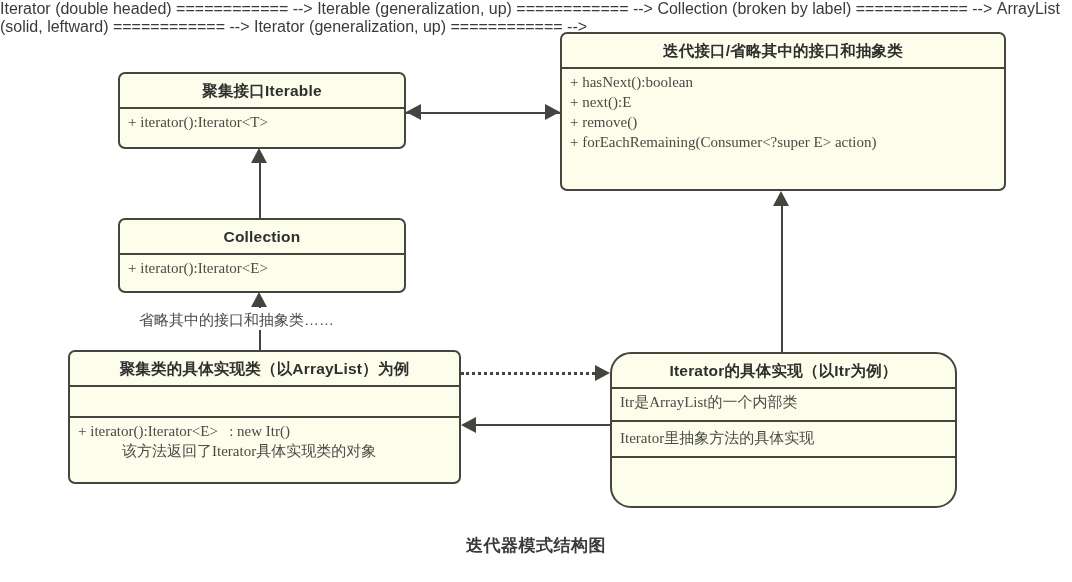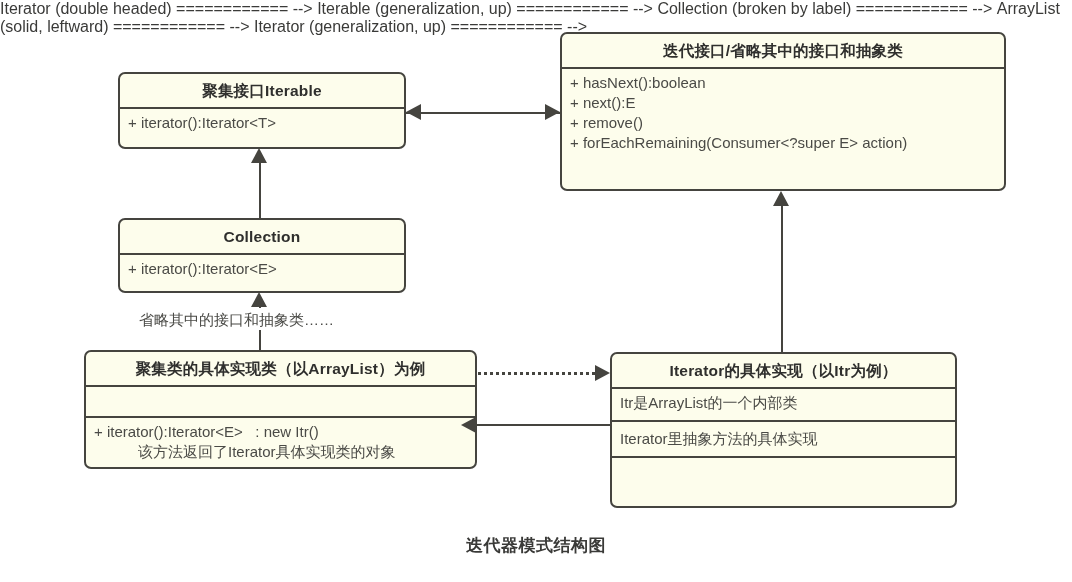--- a/index.html
+++ b/index.html
@@ -46,20 +46,21 @@
     border-bottom: 2px solid #45443f;
     letter-spacing: 0.2px;
   }
   .uml-row {
     box-sizing: border-box;
     width: 100%;
     font-size: 15px;
     color: #4a4a46;
     padding: 4px 8px 4px 8px;
     line-height: 1.32;
+    font-family: Liberation Serif, serif;
   }
   .uml-row.divided {
     border-bottom: 2px solid #45443f;
   }
   .uml-row.filler {
     padding: 0;
   }
 
   
   .line-h {
@@ -171,29 +172,29 @@
     <div class="uml-row" style="padding-top:0;">+ forEachRemaining(Consumer&lt;?super E&gt; action)</div>
   </div>
 
   
   <div class="uml-box" style="left:118px; top:218px; width:288px; height:75px;">
     <div class="uml-title">Collection</div>
     <div class="uml-row">+ iterator():Iterator&lt;E&gt;</div>
   </div>
 
   
-  <div class="uml-box" style="left:84px; top:350px; width:393px; height:119px;">
+  <div class="uml-box" style="left:68px; top:350px; width:393px; height:134px;">
     <div class="uml-title">聚集类的具体实现类（以ArrayList）为例</div>
     <div class="uml-row divided filler" style="height:31px;"></div>
     <div class="uml-row" style="padding-bottom:0; white-space:pre;">+ iterator():Iterator&lt;E&gt;   : new Itr()</div>
     <div class="uml-row" style="padding-top:0;margin-left:44px;">该方法返回了Iterator具体实现类的对象</div>
   </div>
 
   
-  <div class="uml-box" style="left:610px; top:352px; width:347px; height:156px;">
+  <div class="uml-box" style="left:610px; top:352px; width:347px; height:156px;border-radius:21px;">
     <div class="uml-title">Iterator的具体实现（以Itr为例）</div>
     <div class="uml-row divided" style="padding-bottom:7px;">Itr是ArrayList的一个内部类</div>
     <div class="uml-row divided" style="padding-top:7px; padding-bottom:7px;">Iterator里抽象方法的具体实现</div>
     <div class="uml-row filler" style="height:40px;"></div>
   </div>
 
 </div>
 
 <div id="figure-caption">迭代器模式结构图</div>
 

